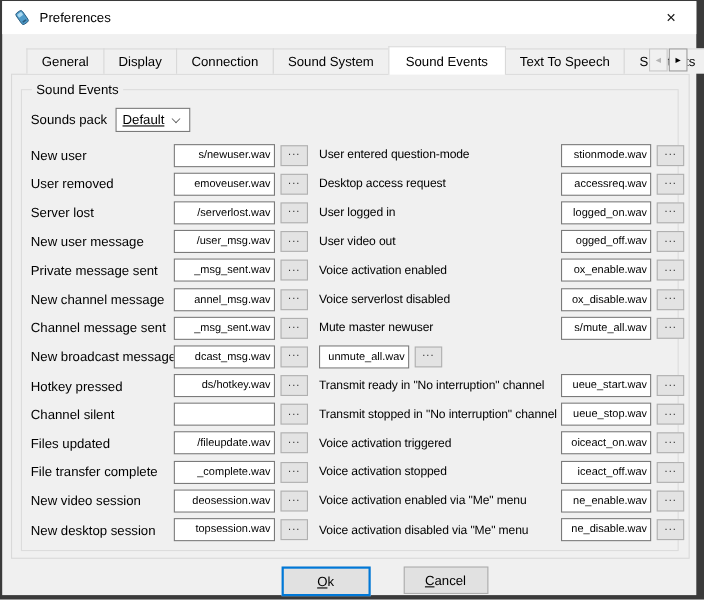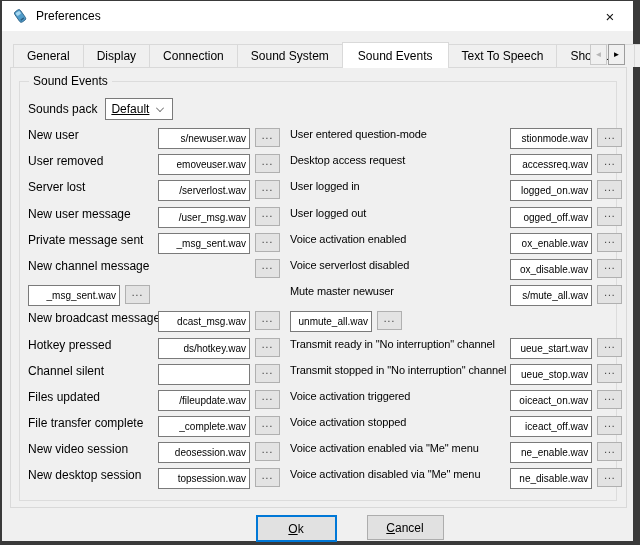--- a/index.html
+++ b/index.html
@@ -17,21 +17,21 @@
   .app-icon{margin-left:9px;width:18px;height:18px;flex:none;}
   .title-text{margin-left:7px;font-size:12px;}
   .close-btn{margin-left:auto;width:46px;height:30px;display:flex;align-items:center;justify-content:center;font-size:15px;color:#111;cursor:default;}
   
   .tabs-area{position:relative;margin:11px 6px 0 8px;}
   .tabstrip{display:flex;align-items:flex-end;position:relative;z-index:2;padding-left:3px;}
   .tab{
     background:#f0f0f0;border:1px solid #d9d9d9;border-bottom:none;
     padding:4px 13px 4px;margin-left:-1px;white-space:nowrap;position:relative;
   }
-  .tab:first-child{margin-left:0;}
+  .tab:first-child{margin-left:11px;}
   .tab.active{
     background:#ffffff;padding:6px 15px 5px;margin-bottom:-1px;z-index:3;
   }
   .tab.clipped{max-width:46px;overflow:hidden;}
   .tabscroll{position:absolute;right:2px;bottom:2px;display:flex;z-index:4;}
   .scrollbtn{width:15px;height:19px;border:1px solid #9d9d9d;background:#f0f0f0;
     display:flex;align-items:center;justify-content:center;font-size:8px;line-height:1;margin-left:1px;}
   .scrollbtn.disabled{color:#b5b5b5;border-color:#c9c9c9;}
   .scrollbtn.enabled{color:#000;}
   
@@ -45,21 +45,21 @@
   .sp-label{margin-right:8px;}
   .combo{width:66px;height:20px;background:#ffffff;border:1px solid #7a7a7a;
     display:flex;align-items:center;position:relative;text-decoration:underline;}
   .combo-value{padding-left:5px;flex:1;}
   .combo-arrow{width:7px;height:7px;border-right:1.4px solid #555;border-bottom:1.4px solid #555;
     transform:rotate(45deg) scale(.7);margin-right:8px;margin-top:-3px;flex:none;}
   
   .columns{display:flex;}
   .col-left{width:252px;flex:none;}
   .col-right{flex:1;margin-left:10px;padding-right:2px;}
-  .ev-row{display:flex;height:26.2px;}
+  .ev-row{display:flex;align-items:center;height:26.2px;}
   .ev-label{flex:1;white-space:nowrap;overflow:hidden;padding-right:4px;}
   .col-right .ev-label{font-size:11px;letter-spacing:-0.1px;}
   .ev-input{flex:none;height:17px;border:1px solid #7a7a7a;background:#fff;
     font-family:"Liberation Sans",sans-serif;font-size:10px;text-align:right;padding:1px 3px;}
   .col-left .ev-input{width:84px;}
   .col-right .ev-input{width:74px;}
   .browse{flex:none;width:25px;height:19px;margin-left:5px;border:1px solid #b0b0b0;background:#e3e3e3;
     font-size:10px;line-height:10px;color:#333;letter-spacing:1px;text-align:center;padding:0 0 4px 0;cursor:default;
     font-family:"Liberation Sans",sans-serif;}
   
@@ -140,23 +140,25 @@
                 <input class="ev-input" value="/user_msg.wav" style="">
                 <button class="browse">...</button>
               </div>
               <div class="ev-row">
                 <span class="ev-label">Private message sent</span>
                 <input class="ev-input" value="_msg_sent.wav" style="">
                 <button class="browse">...</button>
               </div>
               <div class="ev-row">
                 <span class="ev-label">New channel message</span>
-                <button class="browse">...</button>
-              </div>
-              <div class="ev-row">
+                <input class="ev-input" value="annel_msg.wav" style="">
+                <button class="browse">...</button>
+              </div>
+              <div class="ev-row">
+                <span class="ev-label">Channel message sent</span>
                 <input class="ev-input" value="_msg_sent.wav" style="">
                 <button class="browse">...</button>
               </div>
               <div class="ev-row">
                 <span class="ev-label">New broadcast message</span>
                 <input class="ev-input" value="dcast_msg.wav" style="">
                 <button class="browse">...</button>
               </div>
               <div class="ev-row">
                 <span class="ev-label">Hotkey pressed</span>
@@ -200,21 +202,21 @@
                 <span class="ev-label">Desktop access request</span>
                 <input class="ev-input" value="accessreq.wav" style="">
                 <button class="browse">...</button>
               </div>
               <div class="ev-row">
                 <span class="ev-label">User logged in</span>
                 <input class="ev-input" value="logged_on.wav" style="">
                 <button class="browse">...</button>
               </div>
               <div class="ev-row">
-                <span class="ev-label">User logged out</span>
+                <span class="ev-label">User video out</span>
                 <input class="ev-input" value="ogged_off.wav" style="">
                 <button class="browse">...</button>
               </div>
               <div class="ev-row">
                 <span class="ev-label">Voice activation enabled</span>
                 <input class="ev-input" value="ox_enable.wav" style="">
                 <button class="browse">...</button>
               </div>
               <div class="ev-row">
                 <span class="ev-label">Voice serverlost disabled</span>

